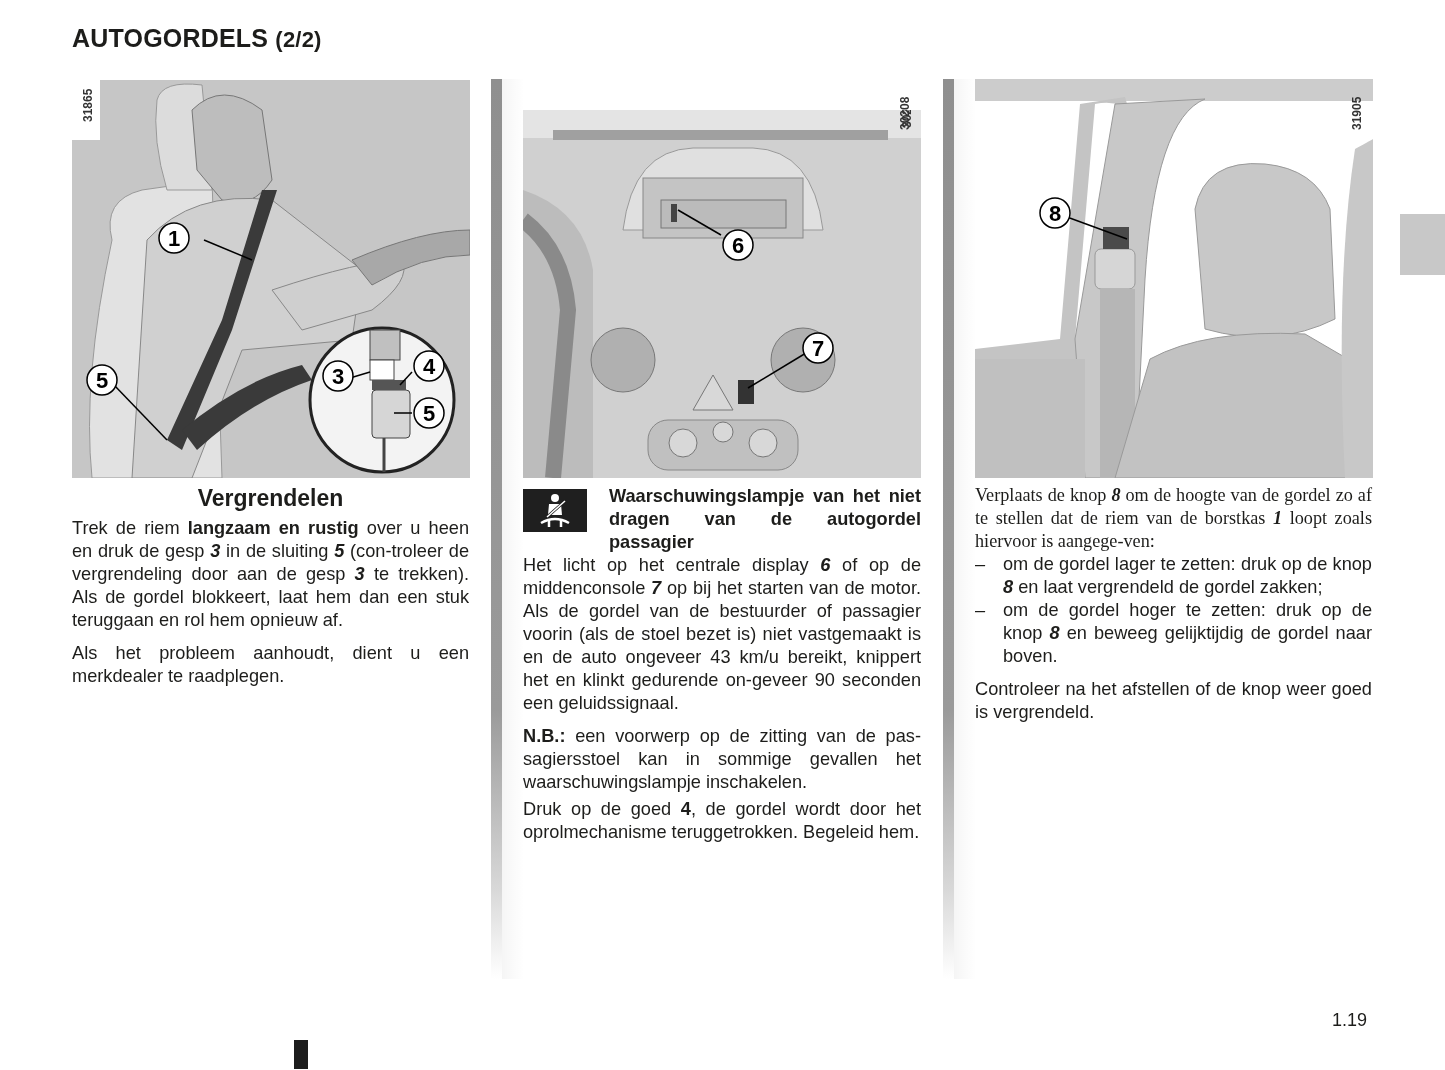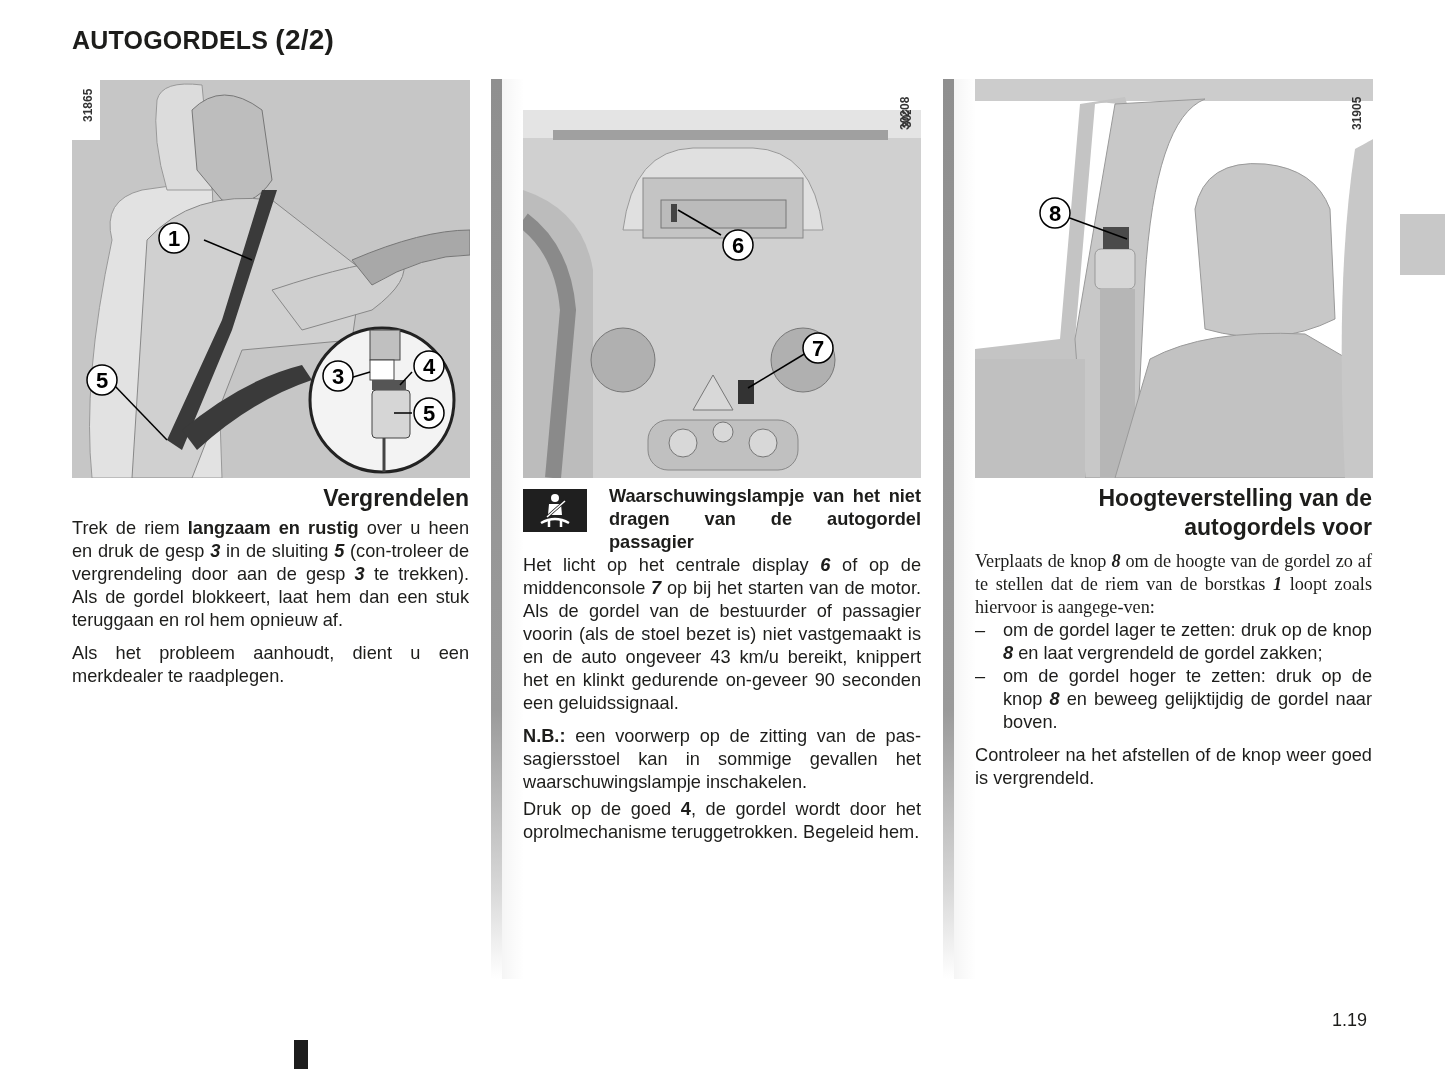--- a/index.html
+++ b/index.html
@@ -1,28 +1,28 @@
 <!DOCTYPE html>
 <html><head>
 <meta charset="utf-8">
 <style>
   html, body { margin: 0; padding: 0; background: #ffffff; }
   body { width: 1445px; height: 1070px; position: relative; overflow: hidden;
          font-family: "Liberation Sans", sans-serif; color: #1d1d1b; }
   .title { position: absolute; left: 72px; top: 24px; font-size: 25px; font-weight: bold; letter-spacing: 0.2px; }
-  .title .sub { font-size: 28px; }
+  .title .sub { font-size: 22px; }
   .divider { position: absolute; top: 79px; width: 11px; height: 900px;
              background: linear-gradient(to bottom, #8f8f8f 0%, #9a9a9a 70%, #d8d8d8 90%, #ffffff 100%); }
   .col-shade { position: absolute; top: 79px; width: 22px; height: 900px;
                background: linear-gradient(to right, rgba(0,0,0,0.04), rgba(0,0,0,0)); }
   .fig { position: absolute; background: #c9c9c9; overflow: hidden; }
   .fig svg { display: block; }
   .col { position: absolute; font-size: 18.2px; line-height: 23px; text-align: justify; }
   .col p { margin: 0 0 10px 0; }
-  .col h2 { margin: 0 0 4px 0; font-size: 23px; font-weight: bold; line-height: 29px; text-align: right; }
+  .col h2 { margin: 0 0 4px 0; font-size: 23px; font-weight: bold; line-height: 29px; text-align: center; }
   .col b.num { font-style: italic; }
   .warn-head { position: relative; font-weight: bold; line-height: 23px; }
   .warn-icon { float: left; width: 64px; height: 43px; background: #1f1f1f; margin: 4px 22px 0 0; display: flex; align-items: center; justify-content: center; }
   .dash-list { margin: 0 0 10px 0; padding: 0; list-style: none; }
   .dash-list li { position: relative; padding-left: 28px; }
   .dash-list li::before { content: "–"; position: absolute; left: 0; }
   .tab-marker { position: absolute; left: 1400px; top: 214px; width: 45px; height: 61px; background: #c8c8c8; }
   .page-num { position: absolute; left: 1332px; top: 1010px; font-size: 18px; }
   .cut-mark { position: absolute; left: 294px; top: 1040px; width: 14px; height: 29px; background: #1d1d1d; }
   .callout { font-family: "Liberation Sans", sans-serif; font-weight: bold; }
@@ -182,21 +182,20 @@
   </p>
   <p>
     <b>N.B.:</b><span> een voorwerp op de zitting van de pas-sagiersstoel kan in sommige gevallen het waarschuwingslampje inschakelen.</span>
   </p>
   <p style="margin-top:-6px;">
     <span>Druk op de goed </span><b>4</b><span>, de gordel wordt door het oprolmechanisme teruggetrokken. Begeleid hem.</span>
   </p>
 </div>
 
 <div class="col" style="left:975px; top:484px; width:397px;">
-  <h2 style="margin-bottom:8px;">Hoogteverstelling van de autogordels voor</h2>
   <p style="margin-bottom:0;font-family:Liberation Serif, serif;">
     <span>Verplaats de knop </span><b class="num">8</b><span> om de hoogte van de gordel zo af te stellen dat de riem van de borstkas </span><b class="num">1</b><span> loopt zoals hiervoor is aangege-ven:</span>
   </p>
   <ul class="dash-list">
     <li><span>om de gordel lager te zetten: druk op de knop </span><b class="num">8</b><span> en laat vergrendeld de gordel zakken;</span></li>
     <li><span>om de gordel hoger te zetten: druk op de knop </span><b class="num">8</b><span> en beweeg gelijktijdig de gordel naar boven.</span></li>
   </ul>
   <p>Controleer na het afstellen of de knop weer goed is vergrendeld.</p>
 </div>
 

